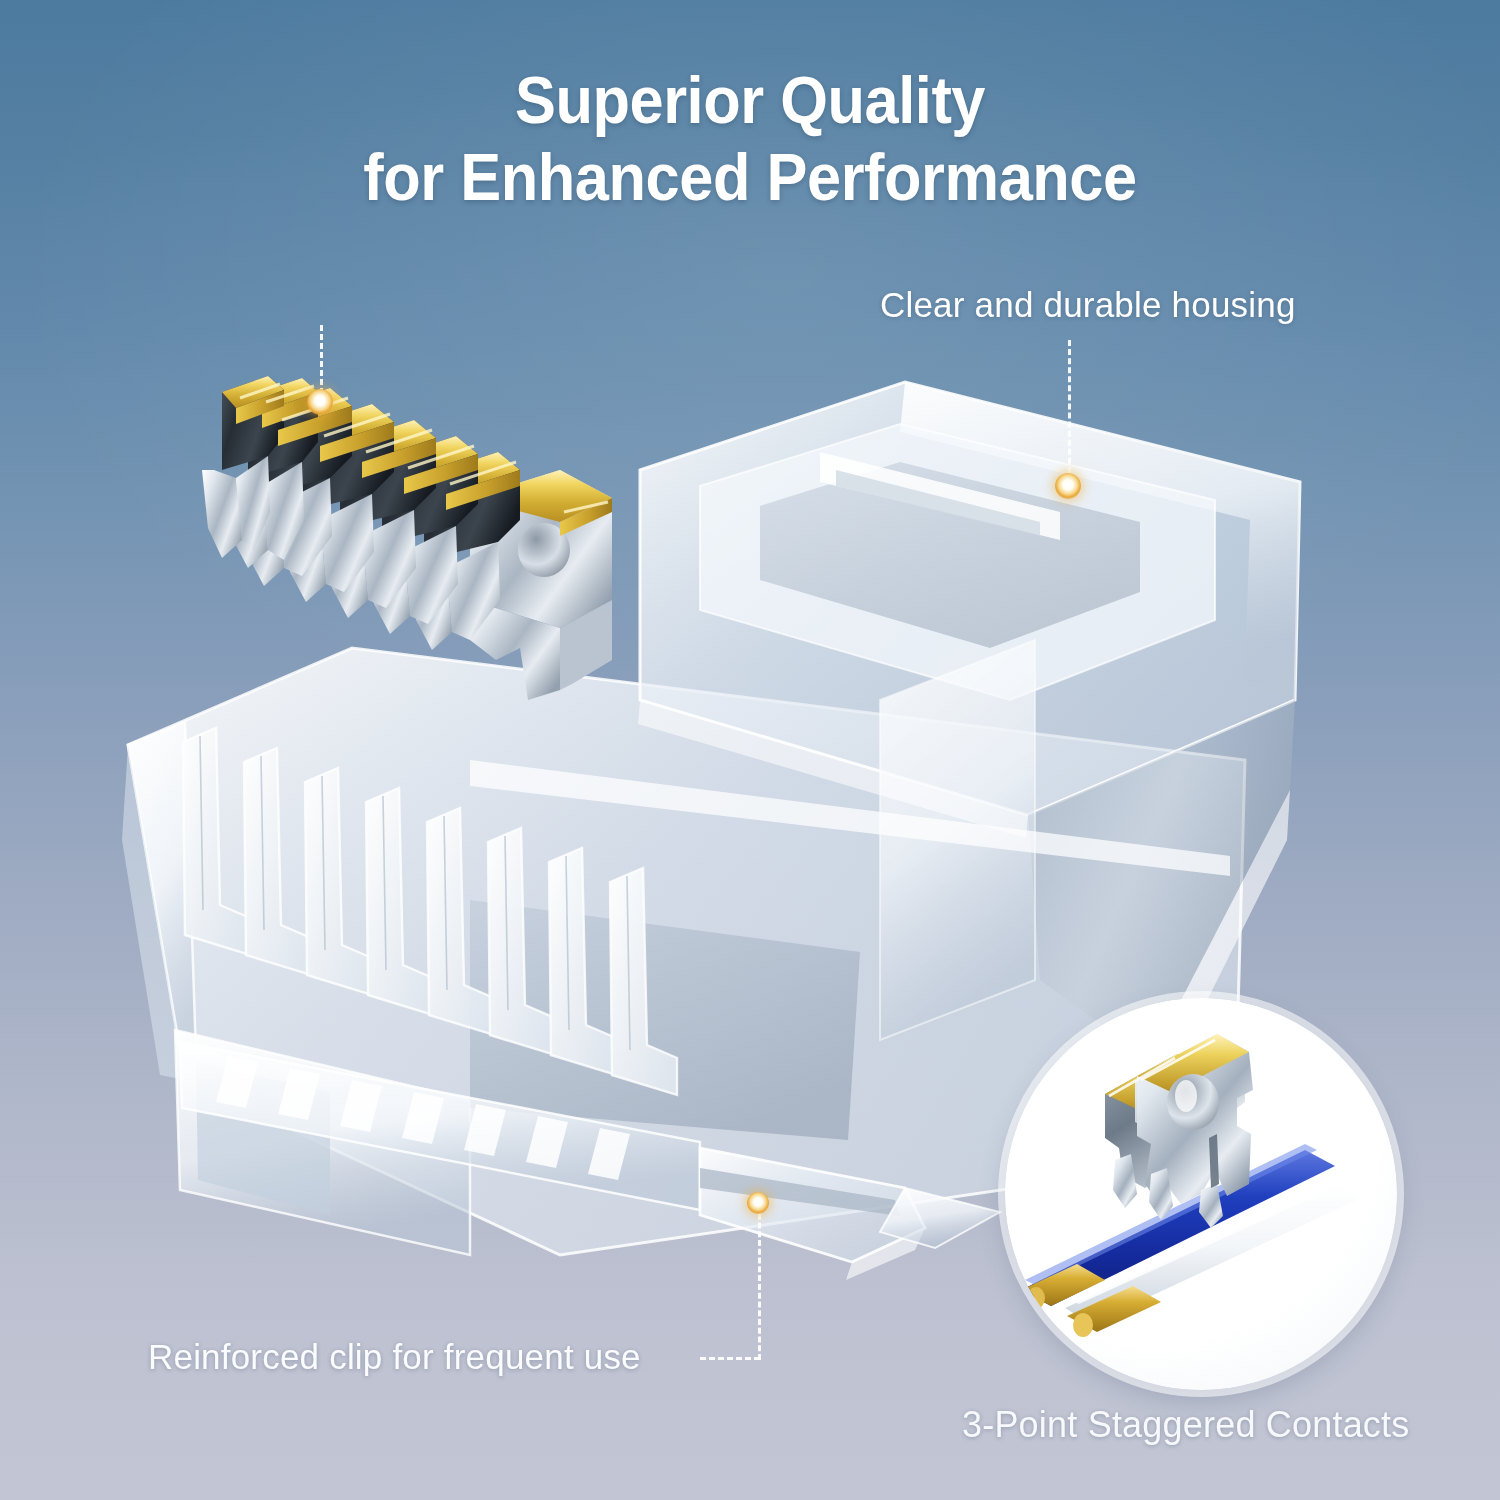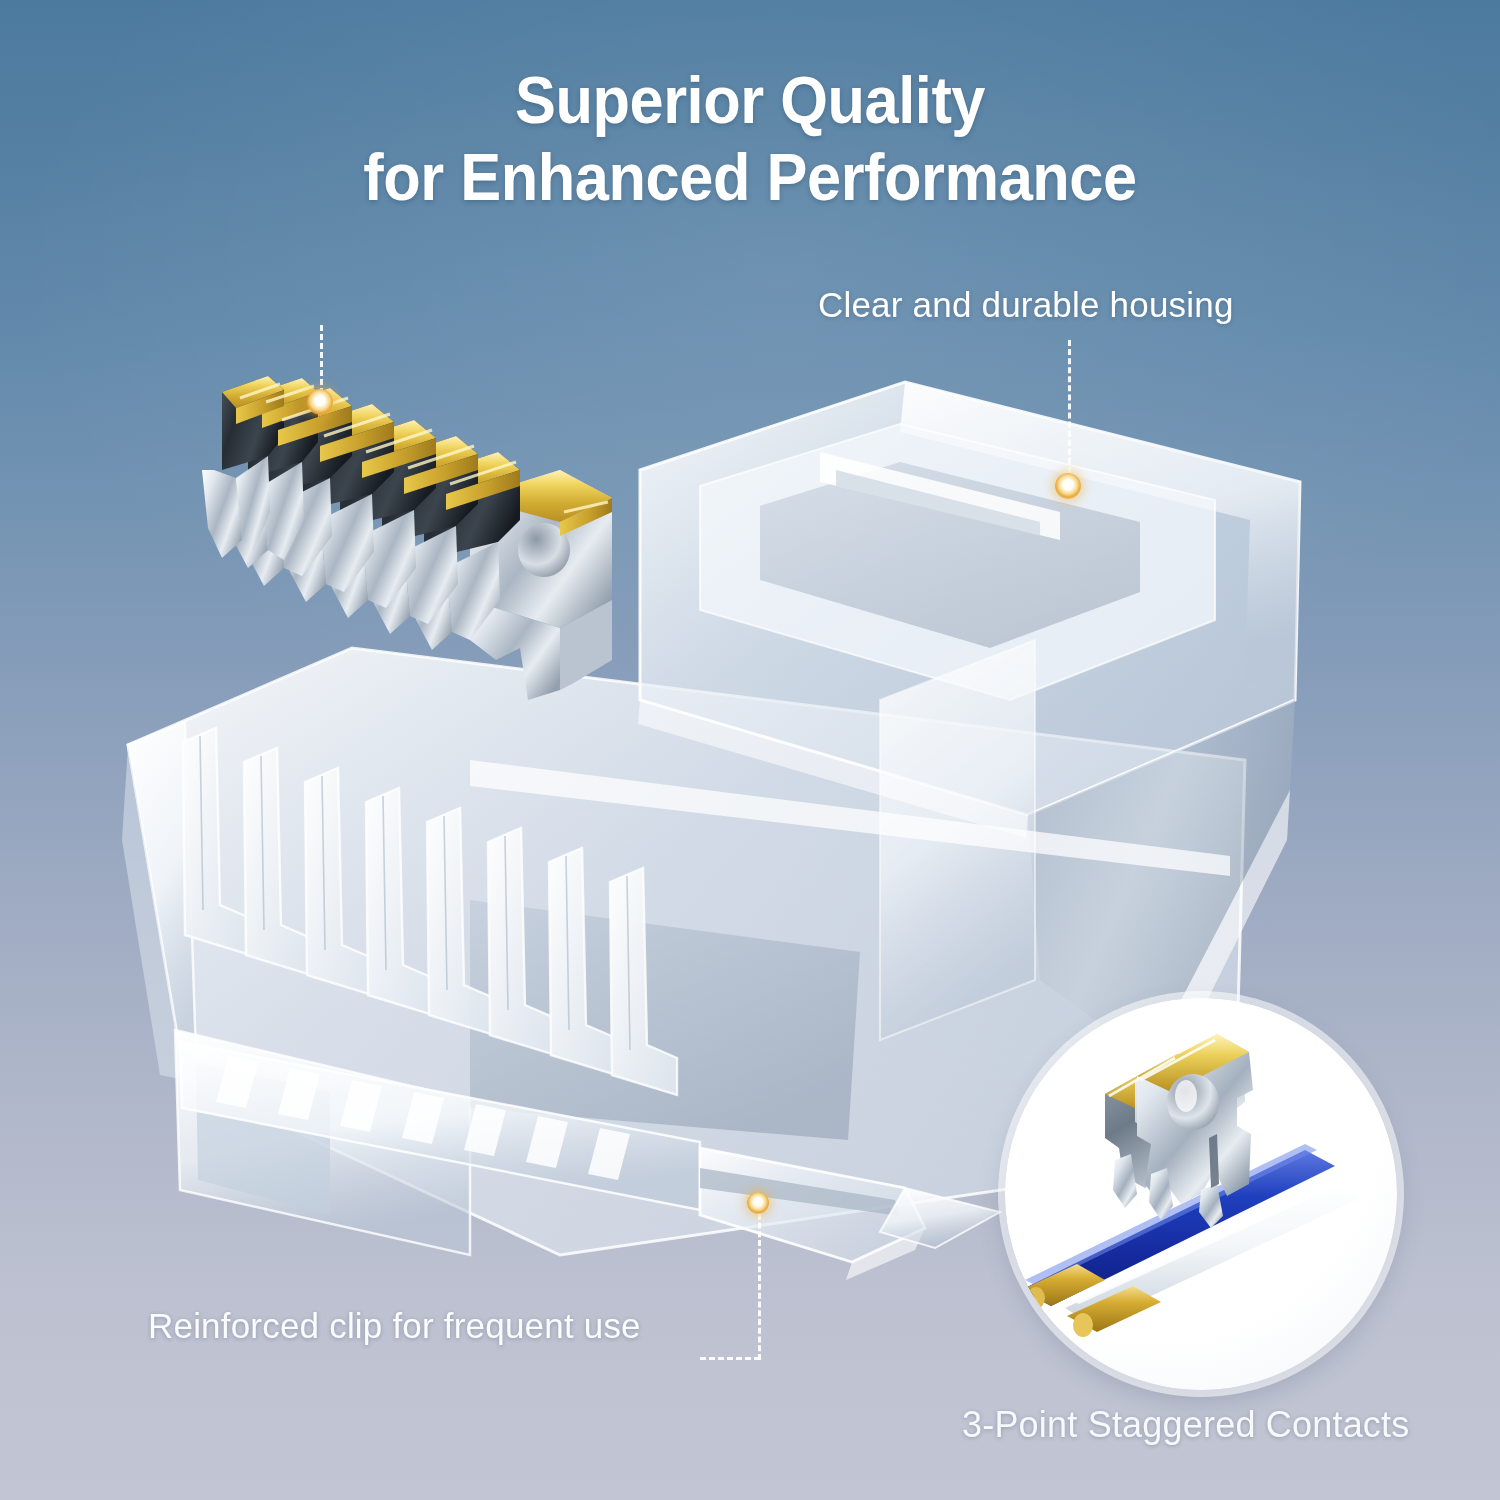--- a/index.html
+++ b/index.html
@@ -52,22 +52,22 @@
   .callout {
     position: absolute;
     color: #ffffff;
     font-size: 35px;
     font-weight: 400;
     letter-spacing: 0.2px;
     white-space: nowrap;
     text-shadow: 0 1px 4px rgba(40,60,85,0.30);
   }
   .callout.c-gold      { left: 196px;  top: 265px; }
-  .callout.c-housing   { left: 818px;  top: 285px; text-align: center; }
-  .callout.c-clip      { left: 148px;  top: 1306px; color:#fbfcfe;text-align:right; }
+  .callout.c-housing   { left: 880px;  top: 285px; text-align: center; }
+  .callout.c-clip      { left: 148px;  top: 1337px; color:#fbfcfe;text-align:right; }
   .callout.c-contacts  { left: 962px;  top: 1404px; color:#f7f9fc; font-size: 36px; }
 
   
   .leader-v {
     position: absolute;
     width: 0;
     border-left: 3px dashed rgba(255,255,255,0.93);
   }
   .leader-h {
     position: absolute;

